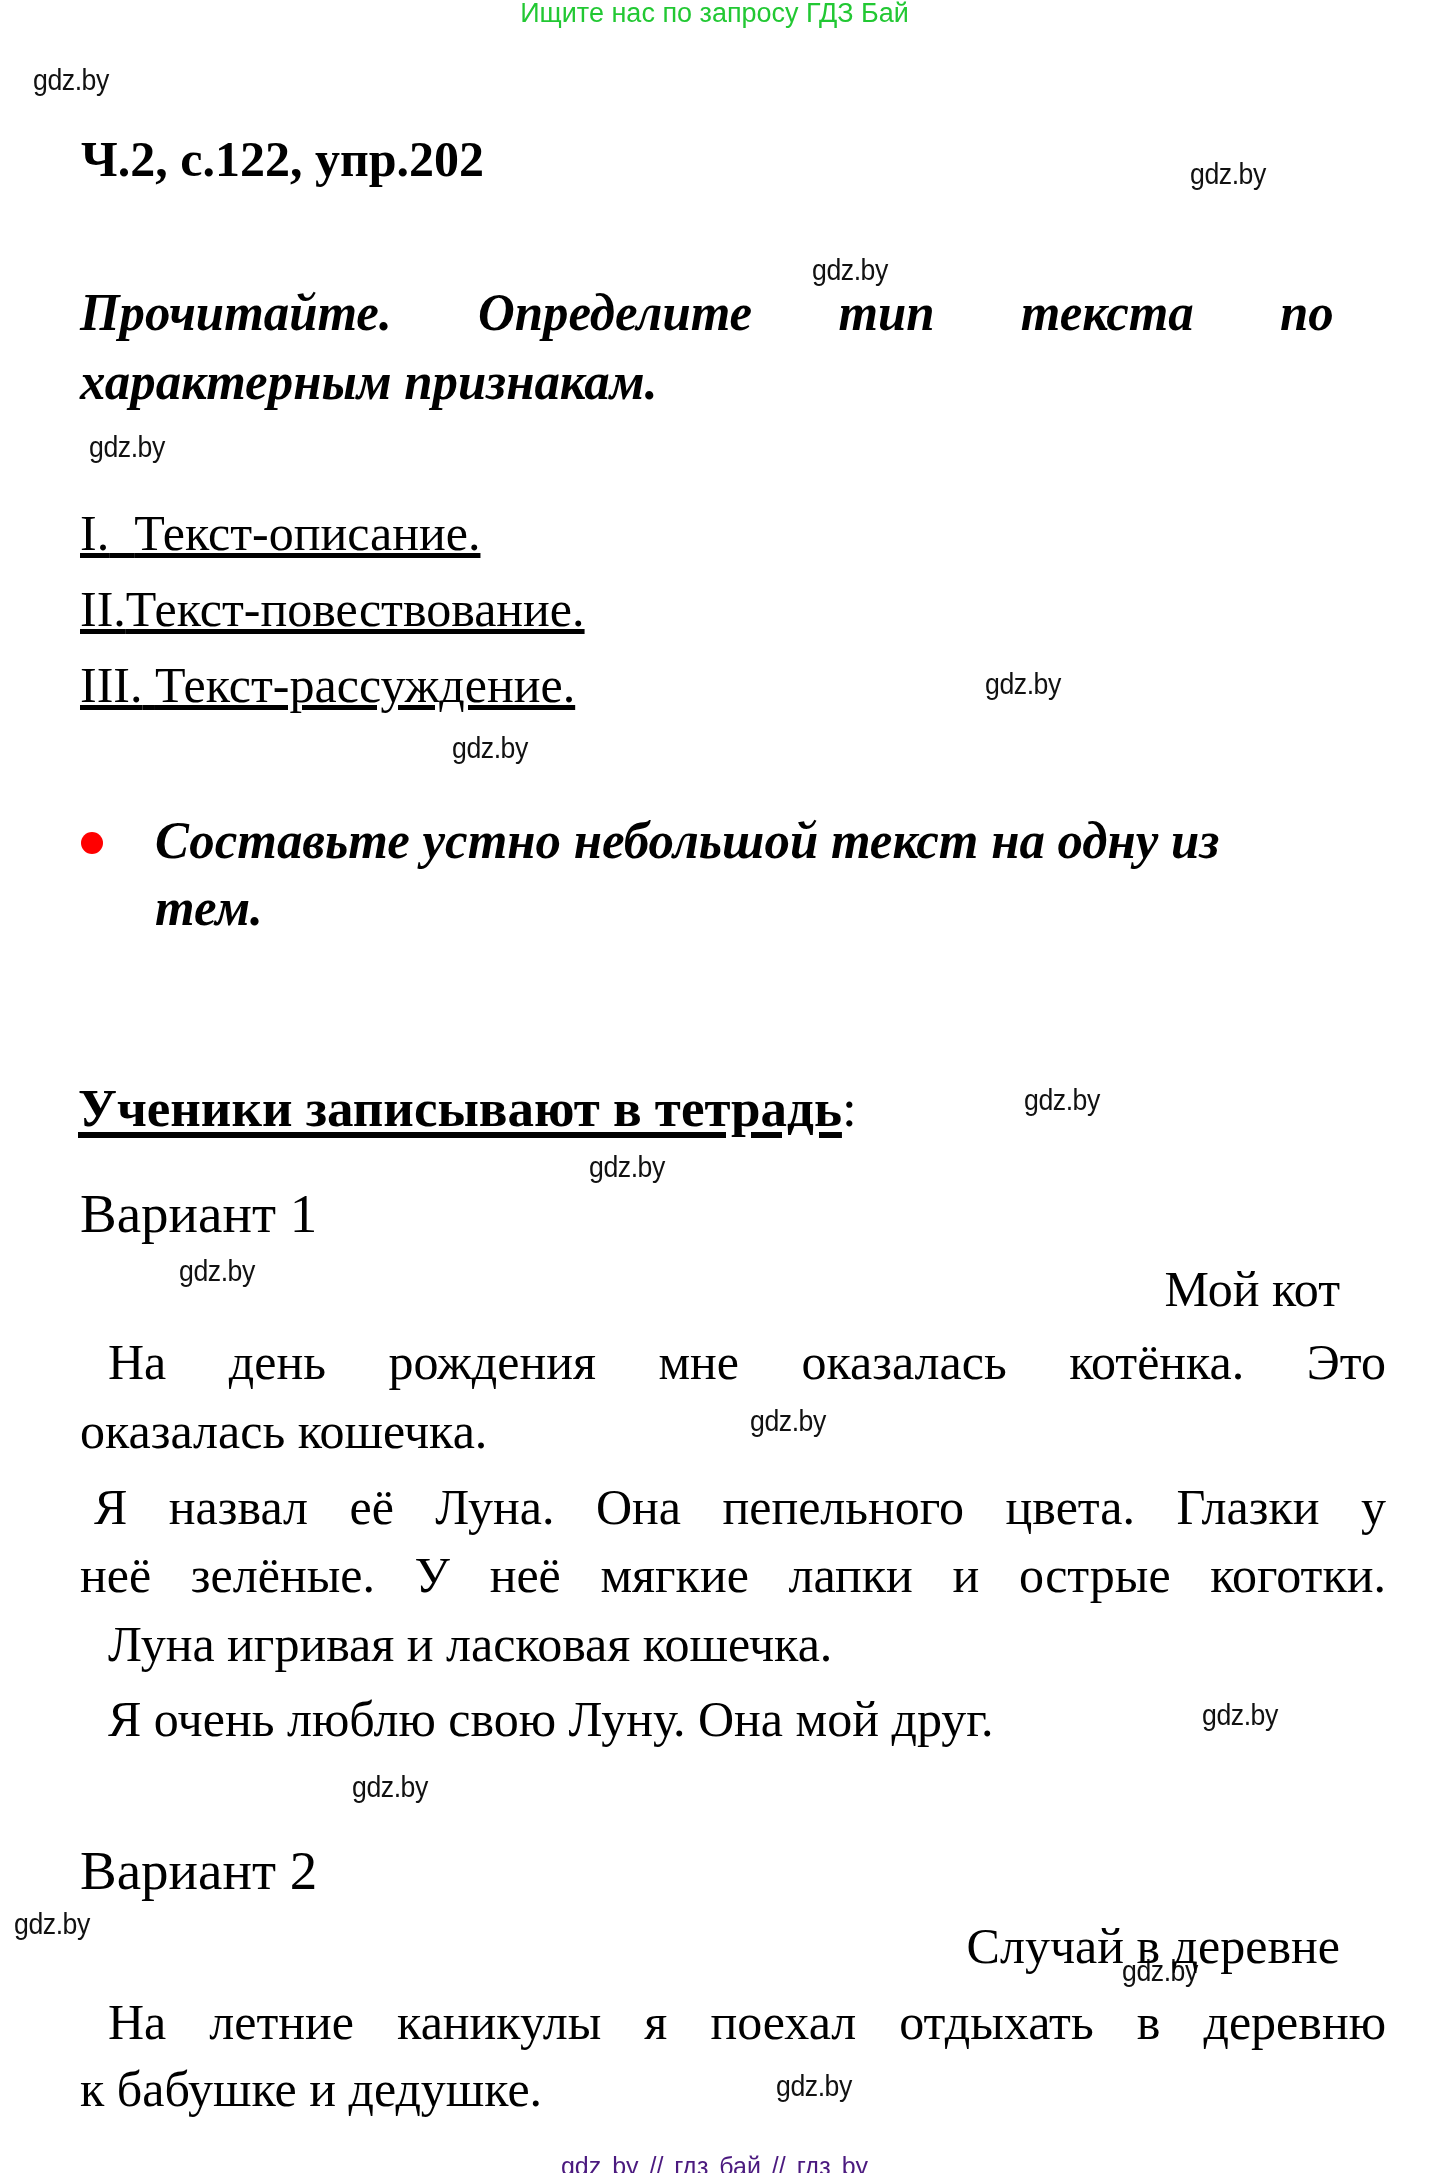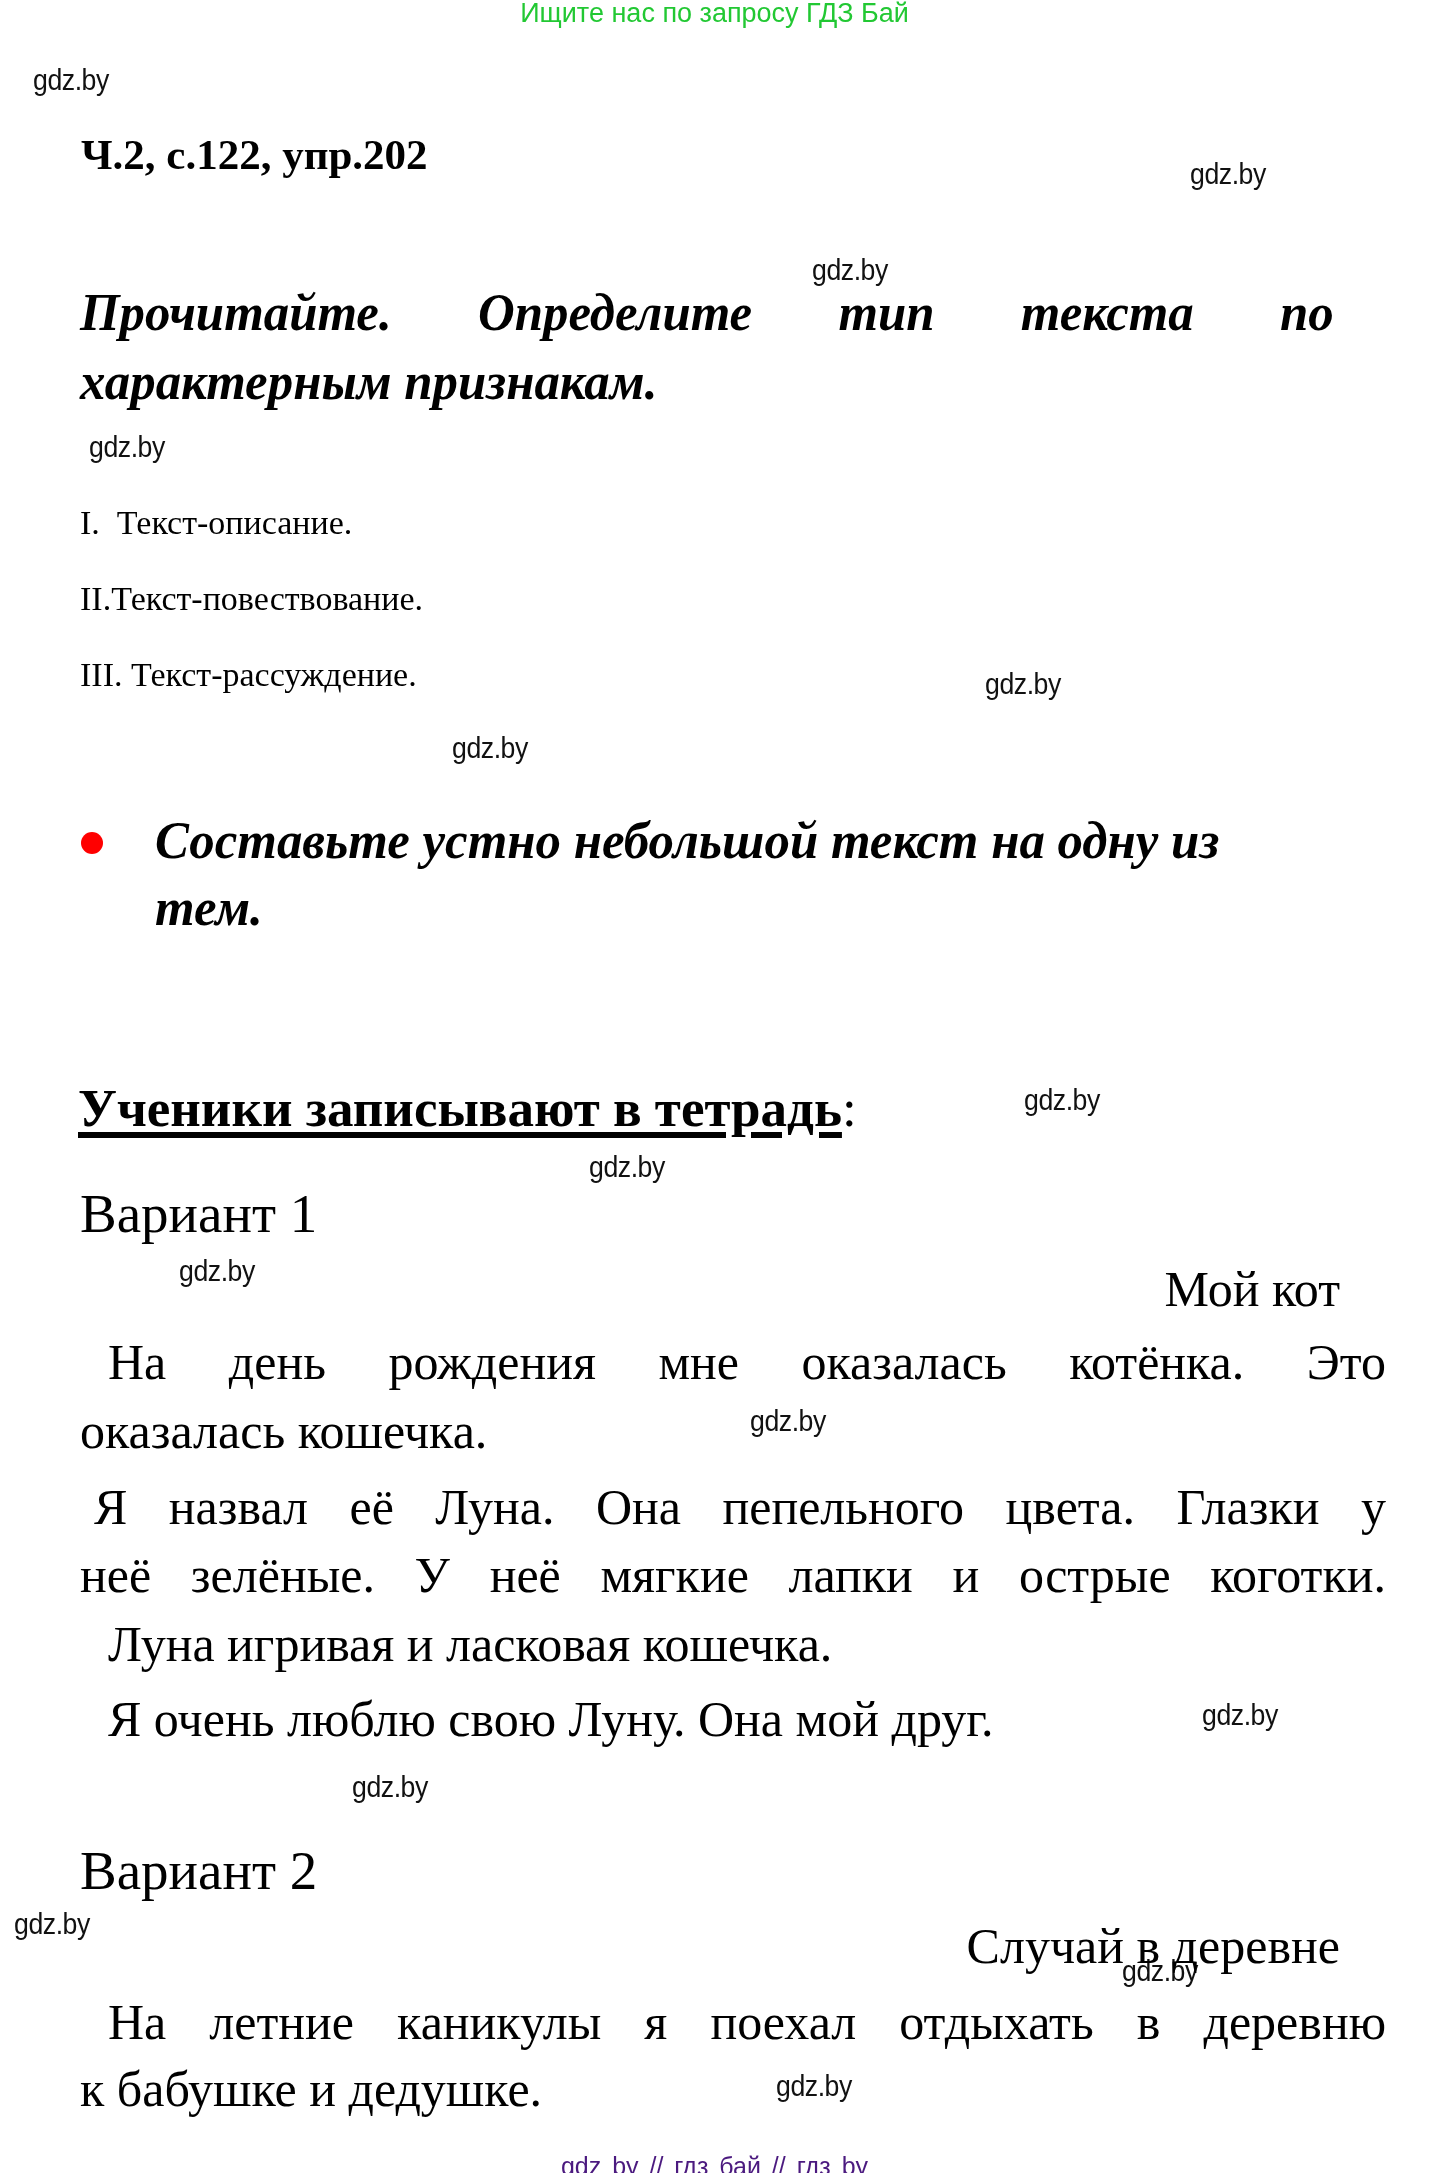--- a/index.html
+++ b/index.html
@@ -2,24 +2,24 @@
 <html><head>
 <meta charset="utf-8">
 <style>
   html, body { margin:0; padding:0; background:#ffffff; }
   body { width:1429px; height:2173px; position:relative; overflow:hidden; }
   .abs { position:absolute; white-space:nowrap; }
   .serif { font-family:"Liberation Serif", "DejaVu Serif", serif; color:#000; }
   .wm { position:absolute; font-family:"Liberation Sans", "DejaVu Sans", sans-serif; font-size:29px; color:#111; letter-spacing:-0.5px; transform:scaleX(0.92); transform-origin:left top; }
   .top-banner { left:0; width:1429px; top:-2px; text-align:center; font-family:"Liberation Sans", sans-serif; font-size:27px; color:#22c833; }
   .footer { left:0; width:1429px; top:2152px; text-align:center; font-family:"Liberation Sans", sans-serif; font-size:25px; color:#4b1a7f; word-spacing:4px; }
-  .title { left:81px; top:130px; font-size:43px; font-weight:bold; }
+  .title { left:81px; top:130px; font-size:50px; font-weight:bold; }
   .instr { left:80px; width:1306px; font-size:53px; font-weight:bold; font-style:italic; transform:scaleX(0.96); transform-origin:left top; }
   .instr-justify { text-align:justify; text-align-last:justify; }
-  .list-item { left:80px; font-size:34px; }
+  .list-item { left:80px; font-size:50px;text-decoration:underline; }
   .bullet { left:81px; top:832px; width:22px; height:22px; border-radius:50%; background:#ff0000; }
   .task { left:155px; width:1232px; font-size:53px; font-weight:bold; font-style:italic; transform:scaleX(0.96); transform-origin:left top; }
   .students { left:78px; top:1078px; font-size:53px; font-weight:bold; }
   .students .ul { text-decoration:underline; text-decoration-thickness:6px; text-underline-offset:6px; }
   .students .colon { font-weight:normal; }
   .variant { left:80px; font-size:55px; font-weight:normal; }
   .story-title { left:0; width:1340px; text-align:right; font-size:50px; }
   .para { left:80px; width:1306px; font-size:50px; }
   .justify { text-align:justify; text-align-last:justify; }
 </style>

